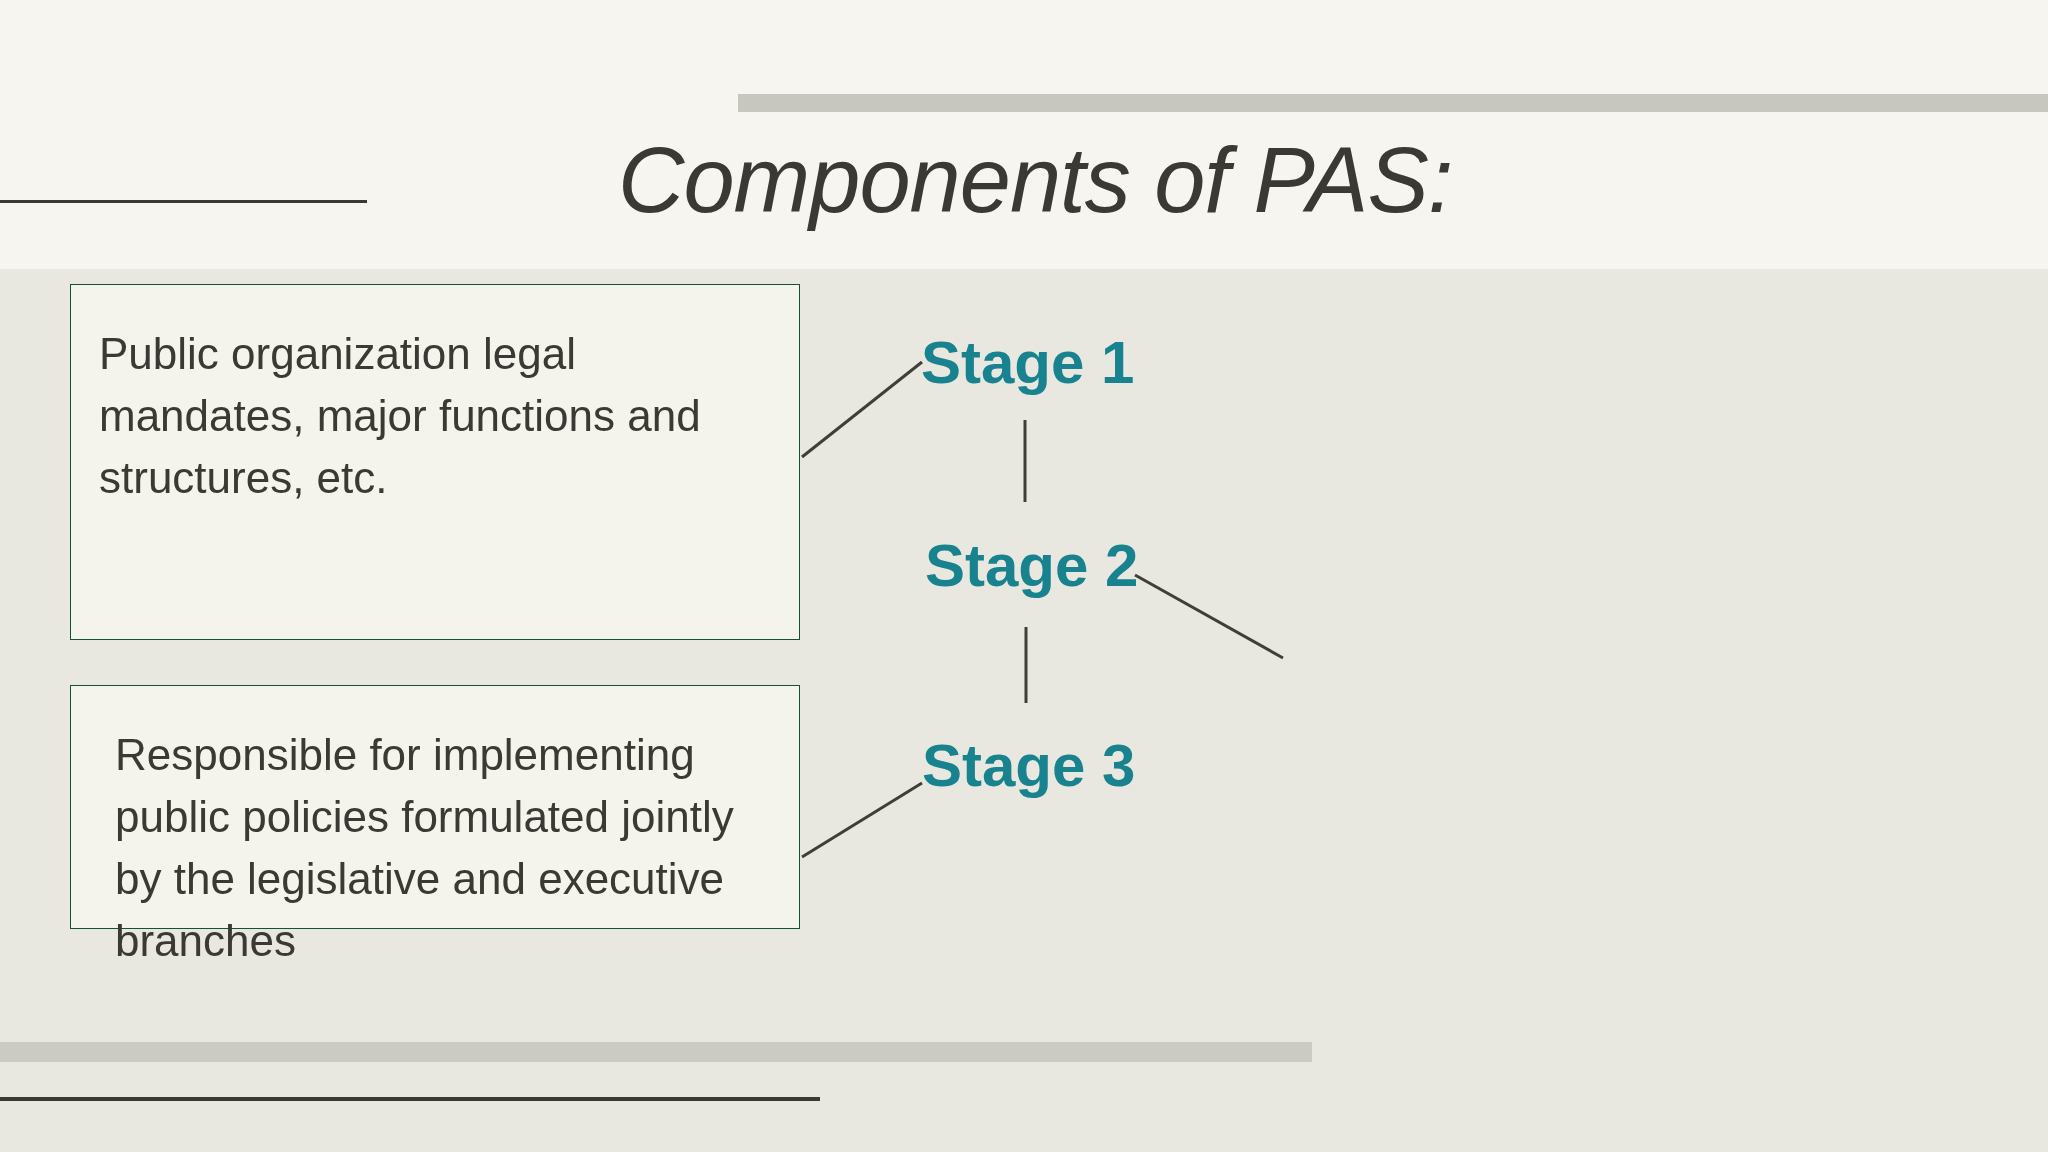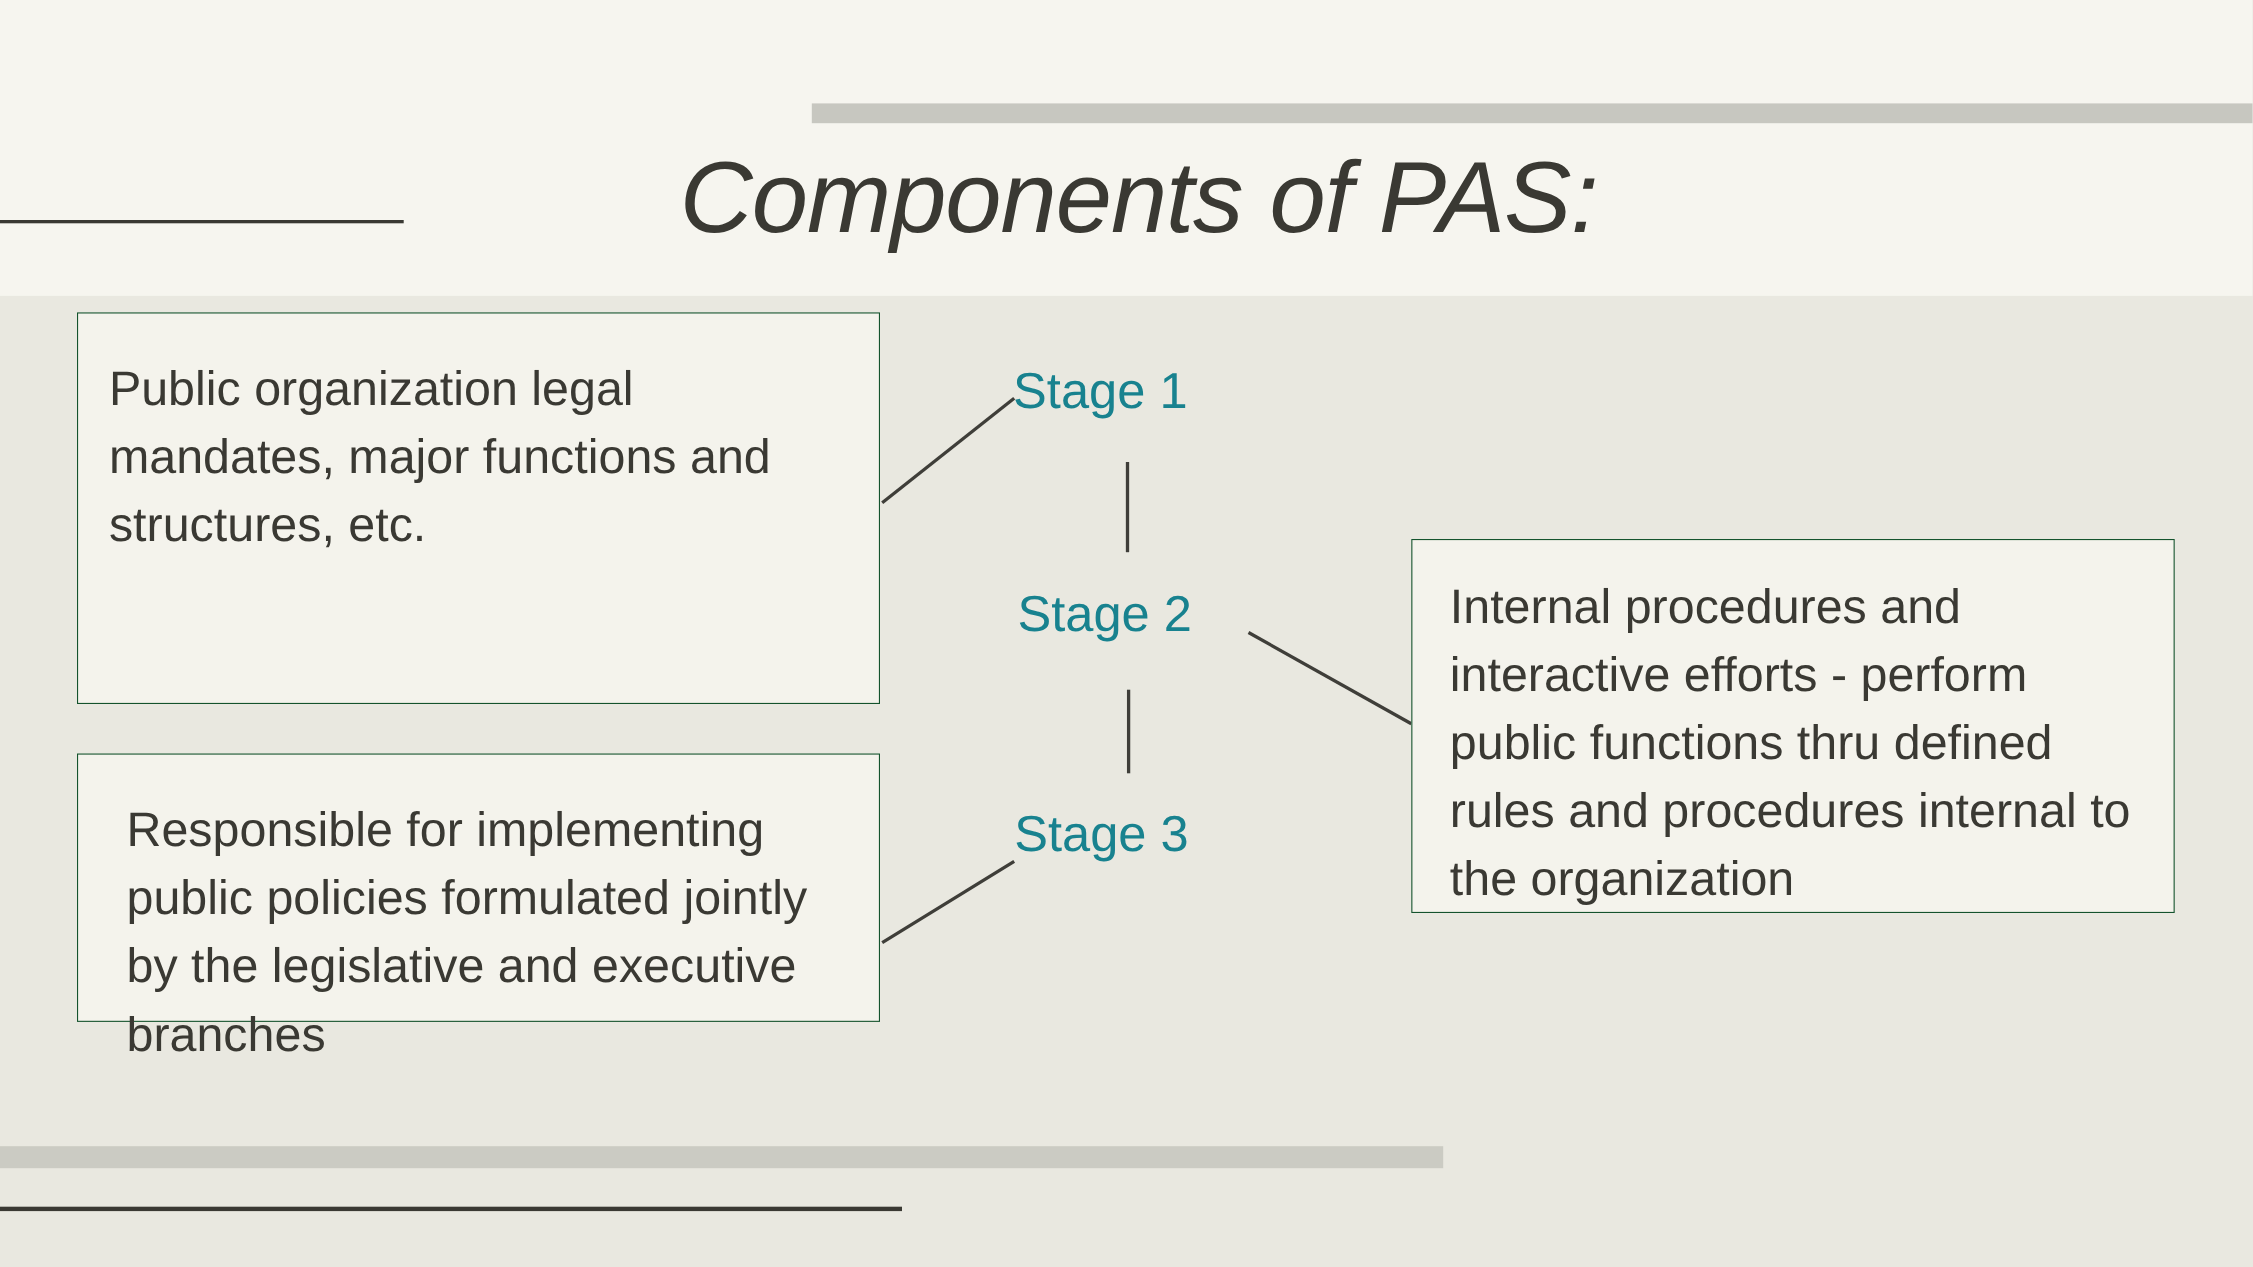--- a/index.html
+++ b/index.html
@@ -55,22 +55,22 @@
     font-size: 44px;
     line-height: 62px;
     color: #3a3933;
   }
   .box-1 { left: 70px;  top: 284px; width: 730px; height: 356px; padding: 38px 28px; }
   .box-2 { left: 70px;  top: 685px; width: 730px; height: 244px; padding: 38px 44px; }
   .box-3 { left: 1283px; top: 490px; width: 694px; height: 340px; padding: 30px 34px; }
   .stage-label {
     position: absolute;
     margin: 0;
-    font-size: 46px;
-    font-weight: 400;
+    font-size: 60px;
+    font-weight: 700;
     color: #18828f;
     white-space: nowrap;
   }
   .stage-1 { left: 921px; top: 328px; }
   .stage-2 { left: 925px; top: 531px; }
   .stage-3 { left: 922px; top: 731px; }
   .connector-layer {
     position: absolute;
     left: 0; top: 0;
     width: 2048px; height: 1152px;
@@ -110,23 +110,20 @@
   </svg>
 
   <div class="info-box box-1">
     <p>Public organization legal mandates, major functions and structures, etc.</p>
   </div>
 
   <div class="info-box box-2">
     <p>Responsible for implementing public policies formulated jointly by the legislative and executive branches</p>
   </div>
 
-  <div class="info-box box-3">
-    <p>Internal procedures and interactive efforts - perform public functions thru defined rules and procedures internal to the organization</p>
-  </div>
 
   <p class="stage-label stage-1">Stage 1</p>
   <p class="stage-label stage-2">Stage 2</p>
   <p class="stage-label stage-3">Stage 3</p>
 
   <div class="accent-bar-bottom"></div>
   <div class="rule-bottom"></div>
 
 </div>
 

